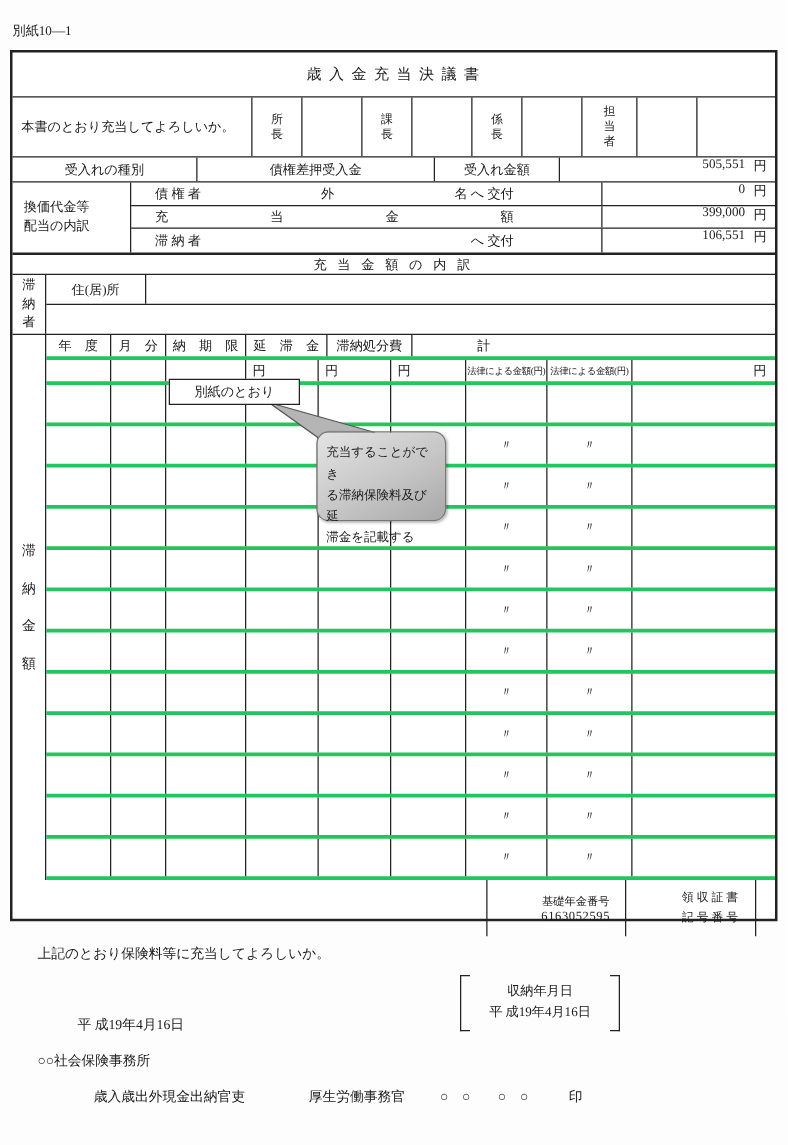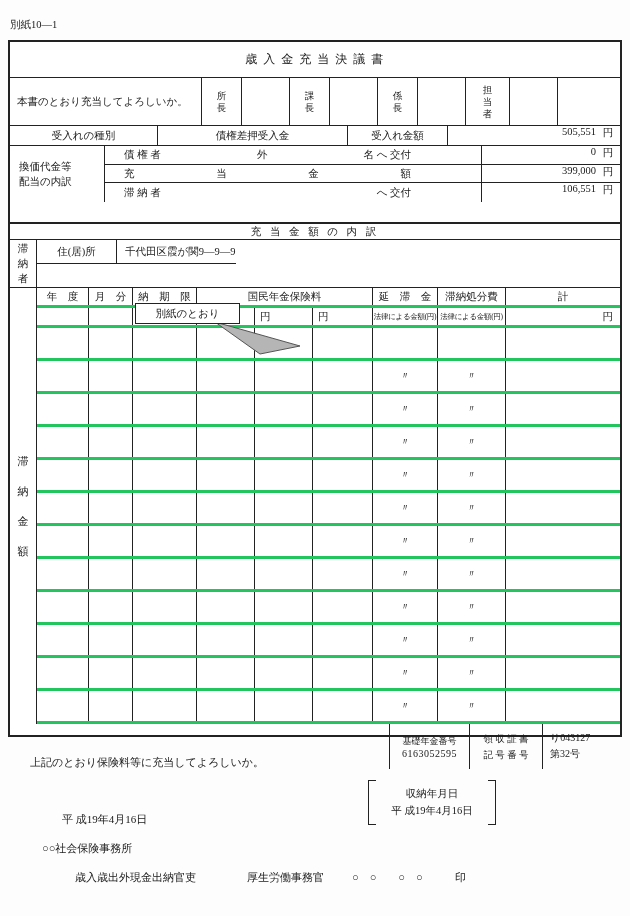--- a/index.html
+++ b/index.html
@@ -41,43 +41,43 @@
 
   .dist { display:flex; height:56px; }
   .dist-label { width:107px; border-right:1px solid #222; display:flex; align-items:center;
                 padding-left:9px; white-space:pre-line; line-height:15px; }
   .dist-right { flex:1; display:flex; flex-direction:column; }
   .drow { display:flex; }
   .desc { display:flex; align-items:center; justify-content:space-between;
           padding:0 70px 0 7px; border-right:1px solid #222;margin-left:12px; }
 
   .bd-title { height:18px; border-top:2px solid #222; border-bottom:1px solid #222;
-              display:flex; align-items:center; justify-content:center; letter-spacing:3px;margin-top:20px; }
+              display:flex; align-items:center; justify-content:center; letter-spacing:3px; }
 
   .debtor { display:flex; height:48px; border-bottom:1px solid #222; }
   .strip { border-right:1px solid #222; display:flex; align-items:center; justify-content:center;
            text-align:center; white-space:pre-line; flex-shrink:0; }
   .deb-strip { width:27px; line-height:15px; font-size:10.5px; }
-  .deb-right { flex:1; display:flex; flex-direction:row; }
+  .deb-right { flex:1; display:flex; flex-direction:column; }
   .dbrow { display:flex; }
   .val { padding-left:8px; display:flex; align-items:center; }
 
   .table { height:481px; display:flex; flex-direction:column; }
   .t-upper { display:flex; height:436px; }
   .tab-strip { width:27px; font-size:11px; line-height:30px; }
   .t-main { flex:1; display:flex; flex-direction:column; }
   .trow { display:flex; border-bottom:3px solid #22c55e; }
   .th { font-size:10.5px; }
   .yen-l { display:flex; align-items:center; padding-left:5px; }
   .yen-r { display:flex; align-items:center; justify-content:flex-end; padding-right:7px; }
   .legal { font-size:7.5px; display:flex; align-items:center; justify-content:center;
            letter-spacing:-0.3px; white-space:nowrap; overflow:hidden; }
   .ditto-cell { display:flex; align-items:center; justify-content:center; font-size:10px; }
 
-  .t-footer { display:flex; height:45px; }
+  .t-footer { display:flex; height:45px;gap:31px; }
   .fc { border-right:1px solid #222; flex-shrink:0; }
   .center2 { display:flex; flex-direction:column; align-items:center; justify-content:center; }
   .pension-label { font-size:9px; }
   .pension-value { font-size:10px; letter-spacing:0.5px; }
   .receipt-no-label { font-size:9.5px; line-height:16px; text-align:center; }
   .receipt-no-value { font-size:10px; line-height:16px; padding:6px 0 0 7px; }
 
   
   .overlay-svg { position:absolute; left:0; top:0; width:610px; height:693px; pointer-events:none; }
   .notebox { position:absolute; left:125px; top:261px; width:105px; height:21px;
@@ -92,21 +92,21 @@
   
   .abs { position:absolute; }
   .confirm { left:30px; top:755px; font-size:11px; }
   .date1 { left:62px; top:812px; font-size:11px; }
   .received { left:368px; top:780px; width:128px; padding:5px 0 6px;
               text-align:center; font-size:10.5px; line-height:17px; }
   .received::before,.received::after { content:""; position:absolute; top:0; bottom:0;
               width:7px; border:1px solid #222; }
   .received::before { left:0; border-right:none; }
   .received::after  { right:0; border-left:none; }
-  .office { left:42px; top:841px; font-size:11px; }
+  .office { left:30px; top:841px; font-size:11px; }
   .off-left { left:75px; top:870px; font-size:11px; }
   .off-right { left:247px; top:870px; font-size:11px; }
   .circles { left:352px; top:870px; font-size:11px; }
   .seal { left:455px; top:870px; font-size:11px; }
 </style>
 </head>
 <body>
 
 <div class="page">
 
@@ -188,37 +188,35 @@
 
     <div class="bd-title">充 当 金 額 の 内 訳</div>
 
     <div class="debtor">
       <div class="strip deb-strip">滞
 納
 者</div>
       <div class="deb-right">
         <div class="dbrow h24 bb">
           <div class="c w80 center">住(居)所</div>
-          <div class="grow val last">千代田区霞が関9—9—9</div>
         </div>
       </div>
     </div>
 
     <div class="table">
       <div class="t-upper">
         <div class="strip tab-strip">滞
 納
 金
 額</div>
         <div class="t-main">
           <div class="trow th h20">
             <div class="c w52 center">年　度</div>
             <div class="c w44 center">月　分</div>
             <div class="c w64 center">納　期　限</div>
-            <div class="c w176 center">国民年金保険料</div>
             <div class="c w65 center">延　滞　金</div>
             <div class="c w68 center">滞納処分費</div>
             <div class="c w114 center last">計</div>
           </div>
           <div class="trow th h20">
             <div class="c w52"></div>
             <div class="c w44"></div>
             <div class="c w64"></div>
             <div class="c w58 yen-l">円</div>
             <div class="c w58 yen-l">円</div>
@@ -384,20 +382,23 @@
 記 号 番 号</div>
         <div class="fc w77 pre receipt-no-value last">り043127
 第32号</div>
       </div>
     </div>
 
     <svg class="overlay-svg" viewBox="0 0 610 693">
       <polygon points="205,280 250,312 290,304" fill="#b5b5b5" stroke="#555" stroke-width="1"></polygon>
     </svg>
     <div class="notebox">別紙のとおり</div>
+    <div class="bubble">充当することができ
+る滞納保険料及び延
+滞金を記載する</div>
 
   </div>
 
   <div class="abs confirm">上記のとおり保険料等に充当してよろしいか。</div>
   <div class="abs received">
     <div>収納年月日</div>
     <div>平 成19年4月16日</div>
   </div>
   <div class="abs date1">平 成19年4月16日</div>
   <div class="abs office">○○社会保険事務所</div>

